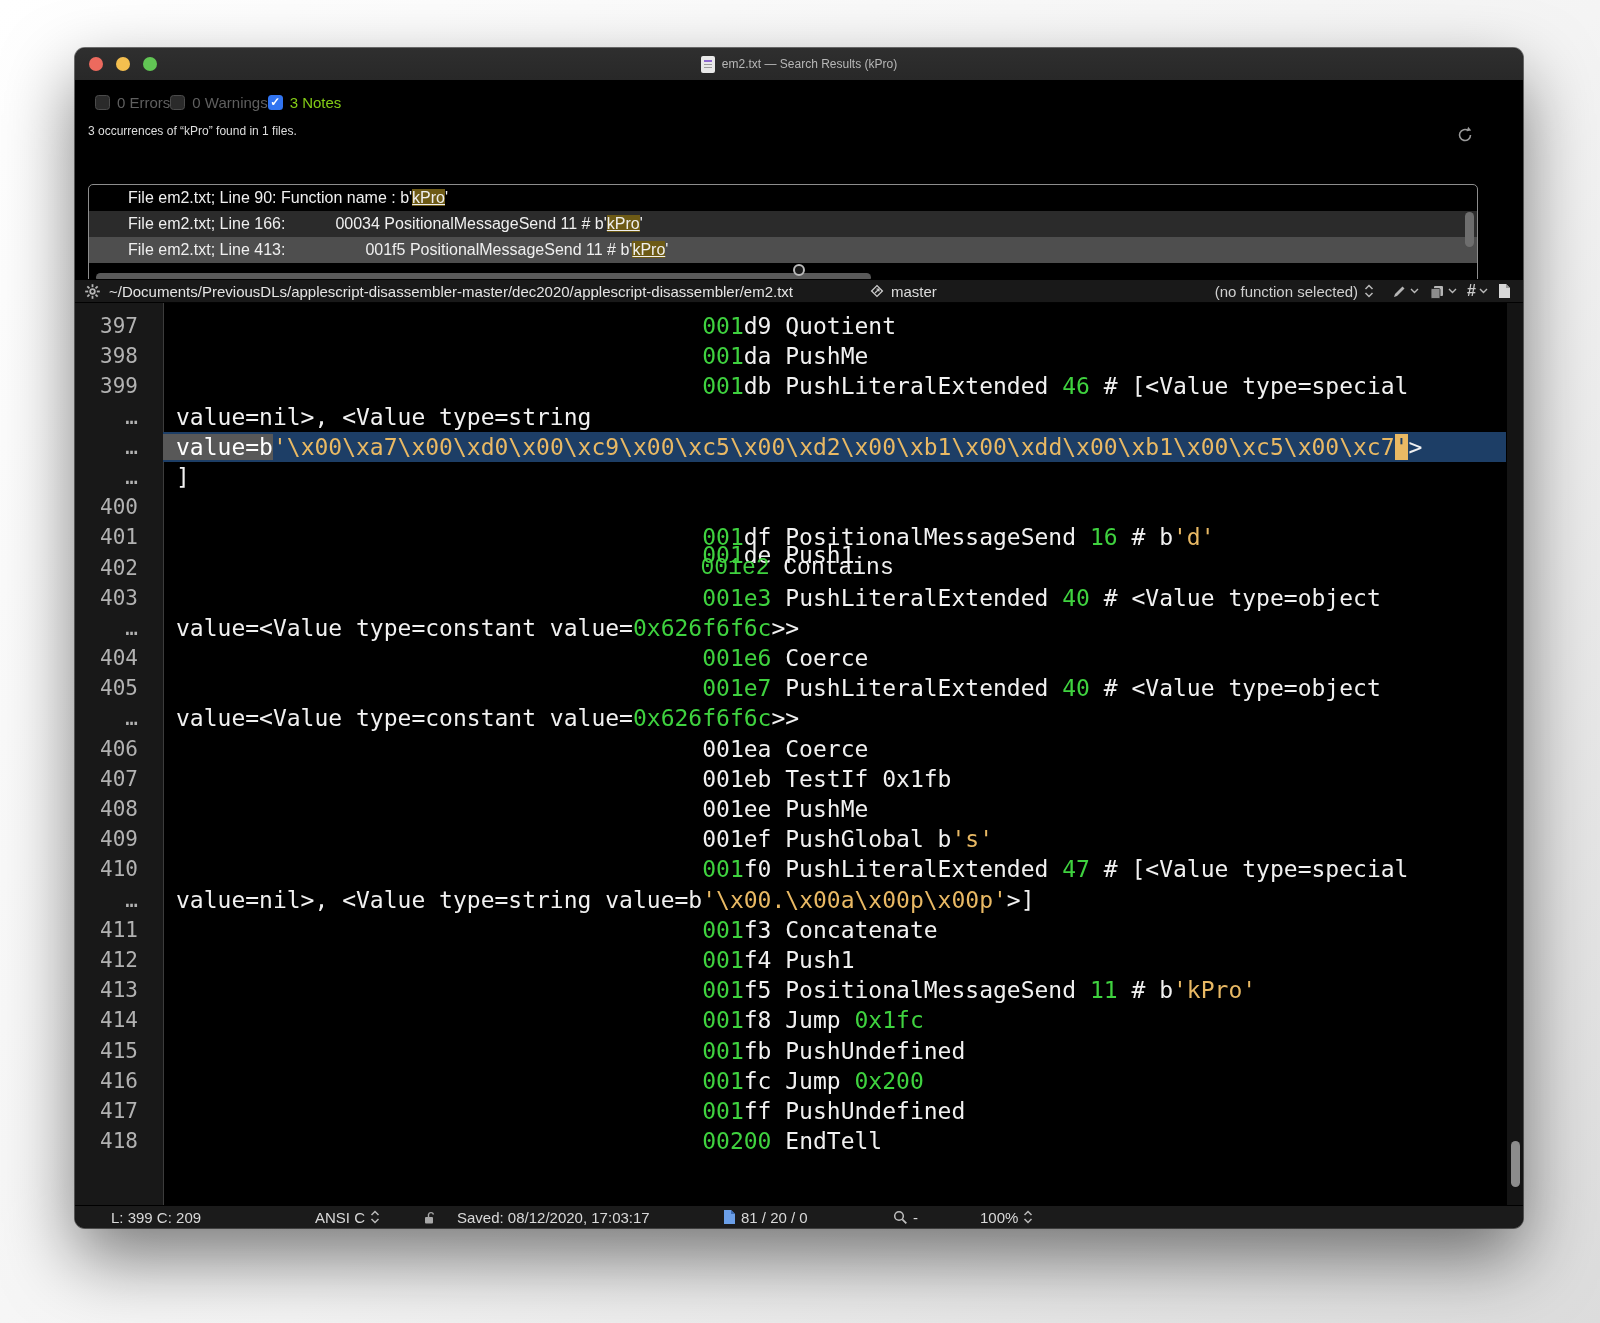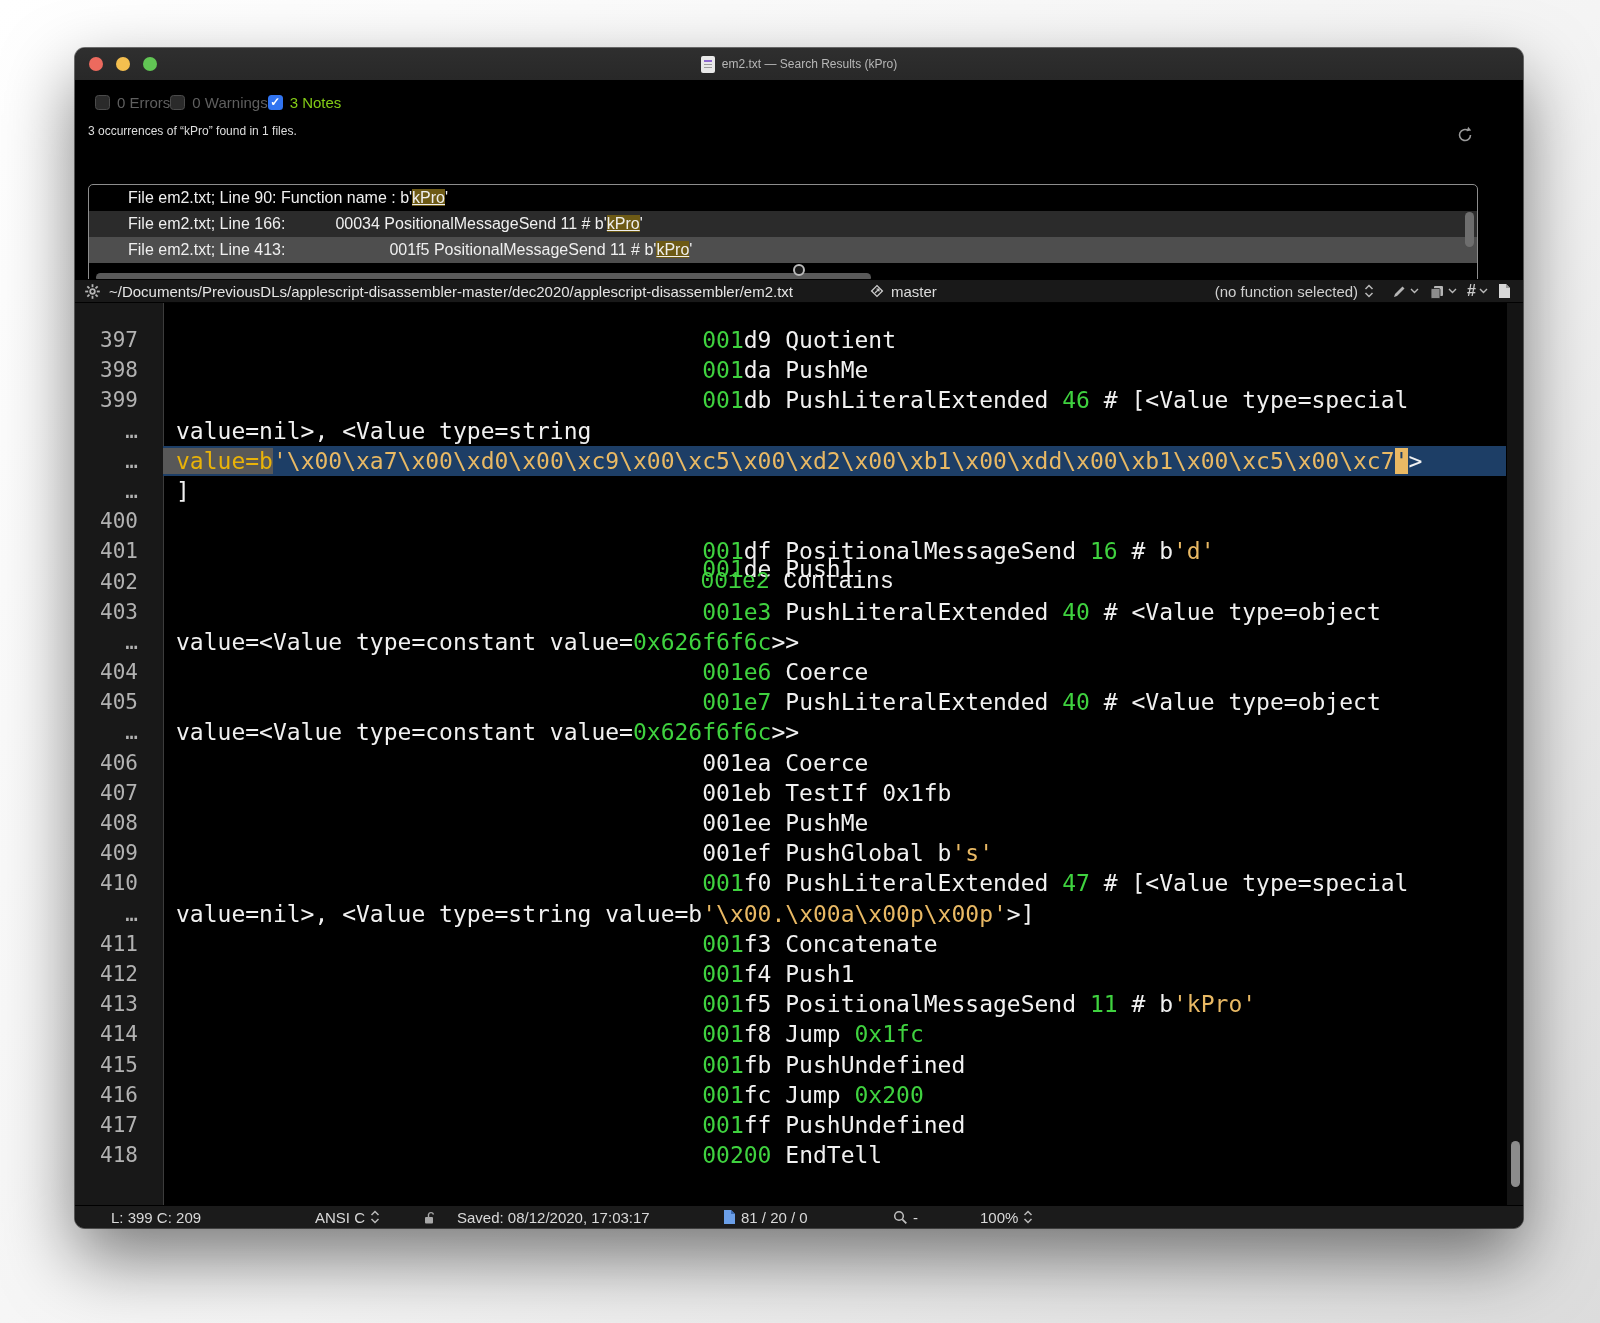--- a/index.html
+++ b/index.html
@@ -68,30 +68,30 @@
   .right-cluster{position:absolute;right:12px;display:flex;align-items:center;gap:10px;}
   .fn-selector{display:flex;align-items:center;gap:6px;color:#cfcfcf;margin-right:8px;}
   .mini-btn{display:flex;align-items:center;gap:3px;}
   .hash-glyph{color:#c9c9c9;font-size:16px;font-weight:bold;}
   svg.ico{display:block;}
   
   .editor{flex:1 1 auto;background:#000;position:relative;overflow:hidden;}
   .gutter-underlay{position:absolute;left:0;top:0;bottom:0;width:88px;background:#181818;border-right:1px solid #3c3c3c;}
   .vtrack{position:absolute;right:0;top:0;bottom:0;width:16px;background:#141414;border-left:1px solid #000;}
   .vthumb{position:absolute;right:3.5px;top:838px;width:9px;height:46px;background:#8c8c8c;border-radius:5px;}
-  .code-host{position:absolute;left:0;top:22px;right:16px;font-family:"DejaVu Sans Mono",monospace;}
+  .code-host{position:absolute;left:0;top:8px;right:16px;font-family:"DejaVu Sans Mono",monospace;}
   .code-row{display:flex;height:30.2px;line-height:30.2px;white-space:pre;}
   .ln{width:88px;flex:0 0 auto;text-align:right;padding-right:25px;box-sizing:border-box;
       color:#b2b2b2;font-size:21px;}
   .code{flex:1 1 auto;font-size:23px;padding-left:13px;}
   .code .g{color:#3fd23f;}
   .code .w{color:#f1f1f1;}
   .code .o{color:#e9b964;}
   .code.selrow{background:#1d3e66;}
-  .code .selg{background:#585858;color:#eab308;margin-left:-13px;padding-left:13px;}
+  .code .selg{background:#585858;color:#ffffff;margin-left:-13px;padding-left:13px;}
   .code .selo{color:#e9b964;}
   .code .selw{color:#f1f1f1;}
   .code .cur{background:#e9b964;color:#1d3e66;}
   
   .status-bar{
     height:22px;flex:0 0 auto;background:#1b1b1b;border-top:1px solid #000;
     position:relative;color:#d9d9d9;font-size:15px;line-height:21px;
   }
   .sb{position:absolute;top:0;display:flex;align-items:center;gap:5px;height:22px;}
 </style>
@@ -131,21 +131,21 @@
       <svg class="ico" width="20" height="20" viewBox="0 0 20 20">
         <path d="M15.5 10a5.5 5.5 0 1 1-2.2-4.4" fill="none" stroke="#9a9a9a" stroke-width="1.6"></path>
         <path d="M13.2 1.8 L16.2 5.4 L11.6 6.2 Z" fill="#9a9a9a"></path>
       </svg>
     </div>
     <div class="summary">3 occurrences of “kPro” found in 1 files.</div>
     <div class="results-box">
       <div id="results-rows">
           <div class="res-row"><span>File em2.txt; Line 90: Function name : b'</span><span class="hl">kPro</span><span>'</span></div>
           <div class="res-row alt"><span>File em2.txt; Line 166:</span><span style="margin-left: 50px;">00034 PositionalMessageSend 11 # b'</span><span class="hl">kPro</span><span>'</span></div>
-          <div class="res-row selected"><span>File em2.txt; Line 413:</span><span style="margin-left: 104px;">001f5 PositionalMessageSend 11 # b'</span><span class="hl">kPro</span><span>'</span></div>
+          <div class="res-row selected"><span>File em2.txt; Line 413:</span><span style="margin-left: 80px;">001f5 PositionalMessageSend 11 # b'</span><span class="hl">kPro</span><span>'</span></div>
         </div>
       <div class="res-vscroll"></div>
       <div class="res-hscroll"></div>
     </div>
     <div class="divider-dot"></div>
   </div>
 
   <div class="path-bar">
     <span class="path-gear">
       <svg class="ico" width="15" height="15" viewBox="0 0 15 15">

